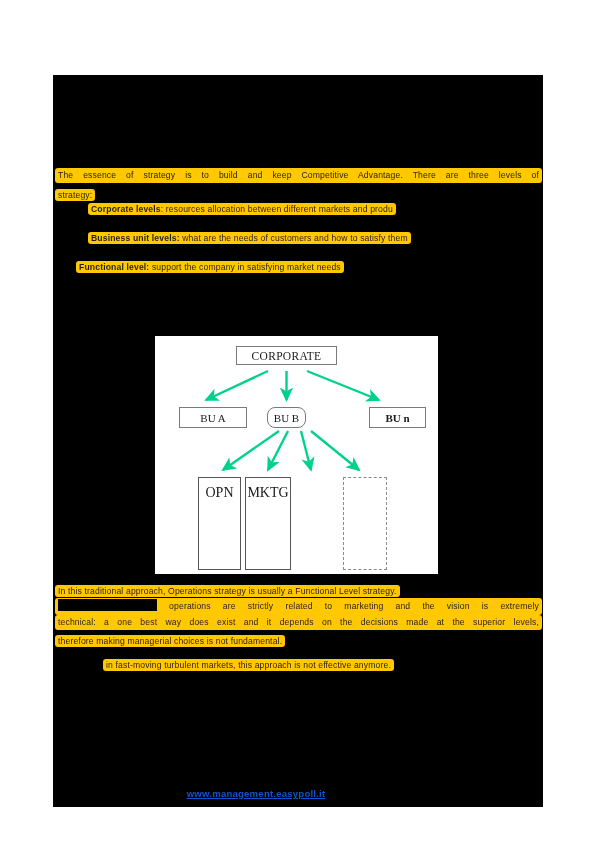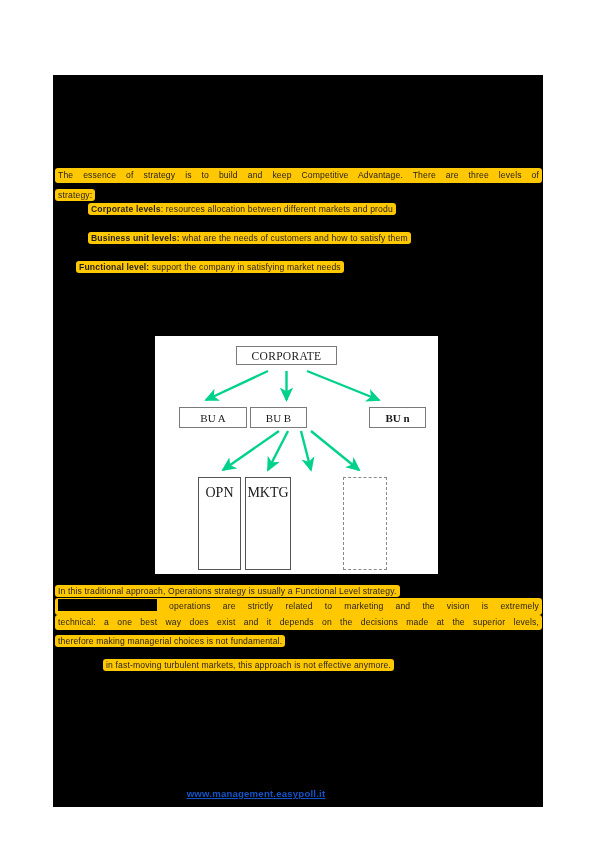--- a/index.html
+++ b/index.html
@@ -139,21 +139,21 @@
     font-size: 11.5px;
     letter-spacing: 0.3px;
   }
   .bu {
     top: 71px;
     height: 21px;
     line-height: 20px;
     font-size: 11px;
   }
   #n-bua { left: 0;   width: 68px; margin-left: 24px; }
-  #n-bub { left: 95px; width: 57px; }
+  #n-bub { left: 112px; width: 39px; border-radius: 8px; }
   #n-bun { left: 214px; width: 57px; font-weight: bold; }
 
   .fn {
     top: 141px;
     height: 93px;
     font-size: 14px;
     padding-top: 7px;
     box-sizing: border-box;
   }
   #n-opn  { left: 43px;  width: 43px; }

